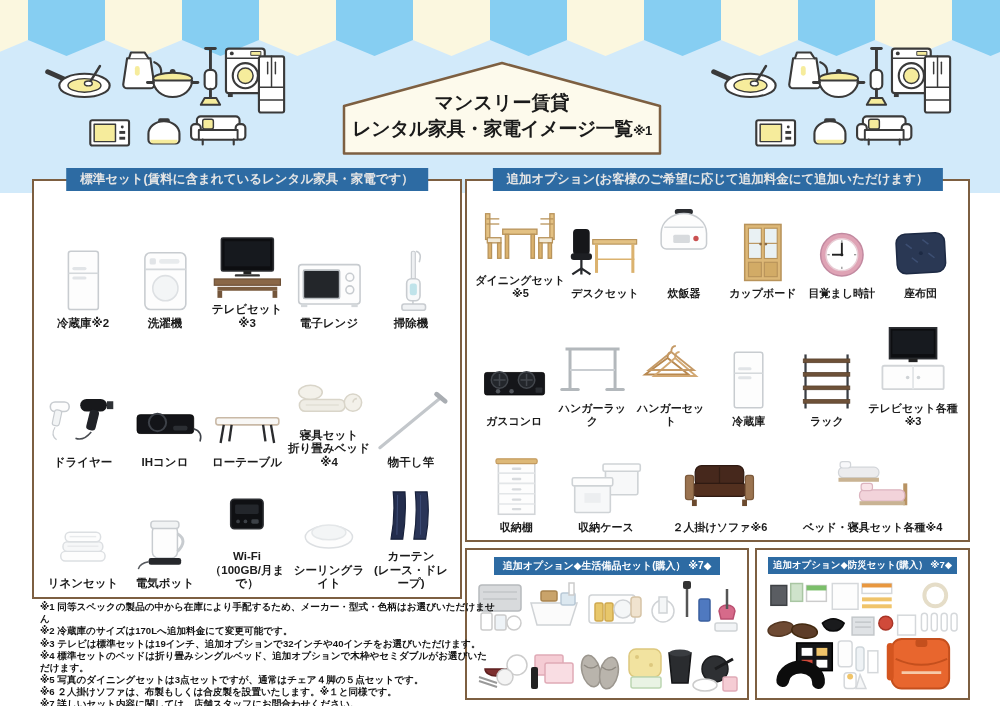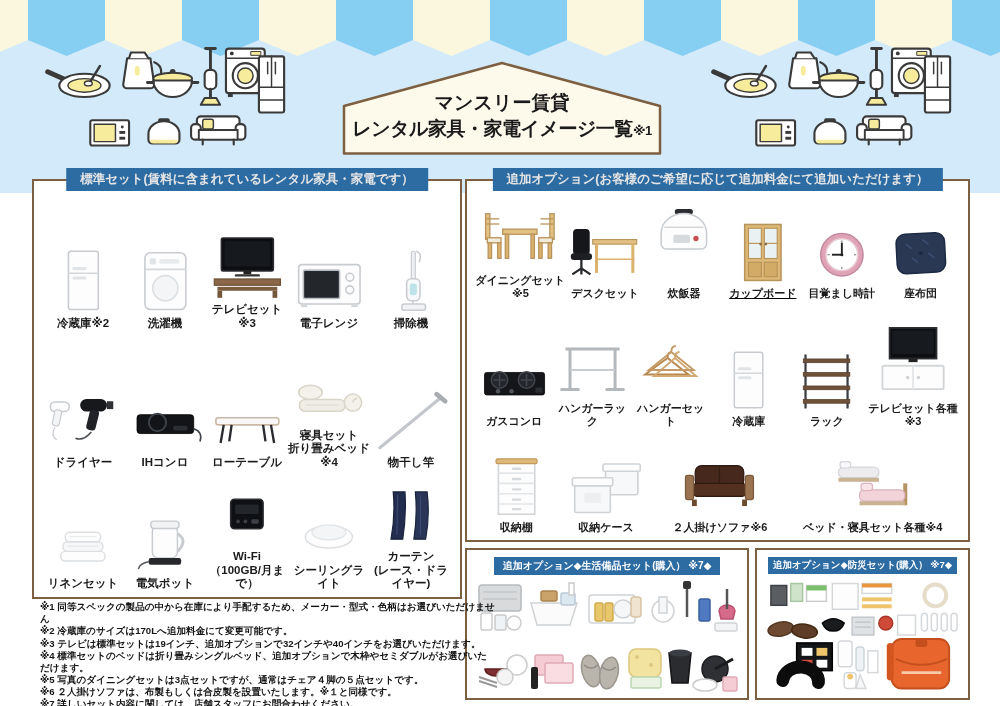--- a/index.html
+++ b/index.html
@@ -393,21 +393,21 @@
           <div class="pcell" style="flex: 1 1 0%;">
             <div class="pimg">
               <svg viewBox="0 0 100 84" preserveAspectRatio="xMidYMax meet">
                 <path d="M26 8 h16 q2 32 -3 64 h-16 q6 -32 3 -64 z" fill="#232d4d" stroke="#17203a" stroke-width="1.5"></path>
                 <path d="M56 8 h16 q4 32 -2 64 h-16 q5 -32 2 -64 z" fill="#2a3558" stroke="#17203a" stroke-width="1.5"></path>
                 <line x1="32" y1="12" x2="31" y2="66" stroke="#3b4a74" stroke-width="1.5"></line>
                 <line x1="63" y1="12" x2="63" y2="66" stroke="#3b4a74" stroke-width="1.5"></line>
               </svg>
             </div>
             <div class="plabel">カーテン
-(レース・ドライヤー)</div>
+(レース・ドレープ)</div>
           </div>
         </div>
       </div>
   </section>
 
   <section class="panel" id="optPanel">
     <div class="phead">追加オプション(お客様のご希望に応じて追加料金にて追加いただけます）</div>
     <div class="rows" id="optRows">
         <div class="prow r-opt0">
           <div class="pcell" style="flex: 1.15 1 0%;">
@@ -454,21 +454,21 @@
               <svg viewBox="0 0 100 84" preserveAspectRatio="xMidYMax meet">
                 <rect x="38" y="10" width="24" height="7" rx="3.5" fill="#2a2c30"></rect>
                 <path d="M20 42 a30 26 0 0 1 60 0 v14 a7 7 0 0 1 -7 7 H27 a7 7 0 0 1 -7 -7 z" fill="#fdfdfd" stroke="#c8ccd0" stroke-width="2"></path>
                 <path d="M24 34 h52" stroke="#d4d8db" stroke-width="2"></path>
                 <rect x="36" y="44" width="22" height="11" rx="2" fill="#d7dadd"></rect>
                 <circle cx="66" cy="49" r="3.5" fill="#c94f4f"></circle>
               </svg>
             </div>
             <div class="plabel">炊飯器</div>
           </div>
-          <div class="pcell" style="flex: 1 1 0%; text-decoration: underline;">
+          <div class="pcell" style="flex: 1 1 0%;">
             <div class="pimg">
               <svg viewBox="0 0 100 84" preserveAspectRatio="xMidYMax meet">
                 <rect x="26" y="4" width="48" height="74" fill="#ddb877" stroke="#b8935a" stroke-width="2"></rect>
                 <rect x="31" y="9" width="17" height="40" fill="#e9f1f3" stroke="#b8935a" stroke-width="1.5"></rect>
                 <rect x="52" y="9" width="17" height="40" fill="#e9f1f3" stroke="#b8935a" stroke-width="1.5"></rect>
                 <line x1="31" y1="29" x2="48" y2="29" stroke="#b8935a" stroke-width="1.5"></line>
                 <line x1="52" y1="29" x2="69" y2="29" stroke="#b8935a" stroke-width="1.5"></line>
                 <rect x="31" y="54" width="17" height="19" fill="#d2ab66" stroke="#b8935a" stroke-width="1.5"></rect>
                 <rect x="52" y="54" width="17" height="19" fill="#d2ab66" stroke="#b8935a" stroke-width="1.5"></rect>
                 <circle cx="47" cy="30" r="1.8" fill="#8a6a42"></circle>

